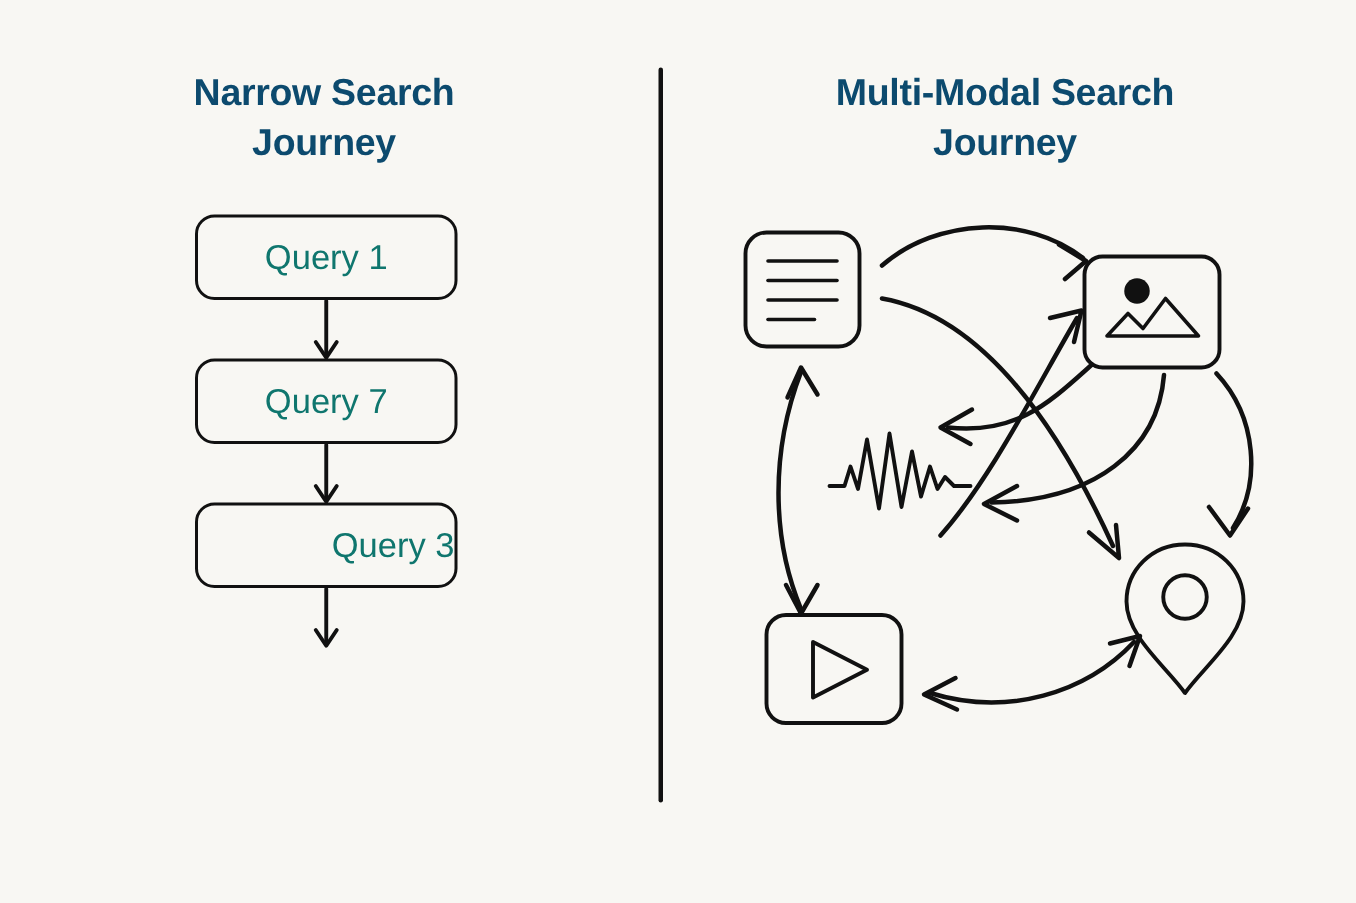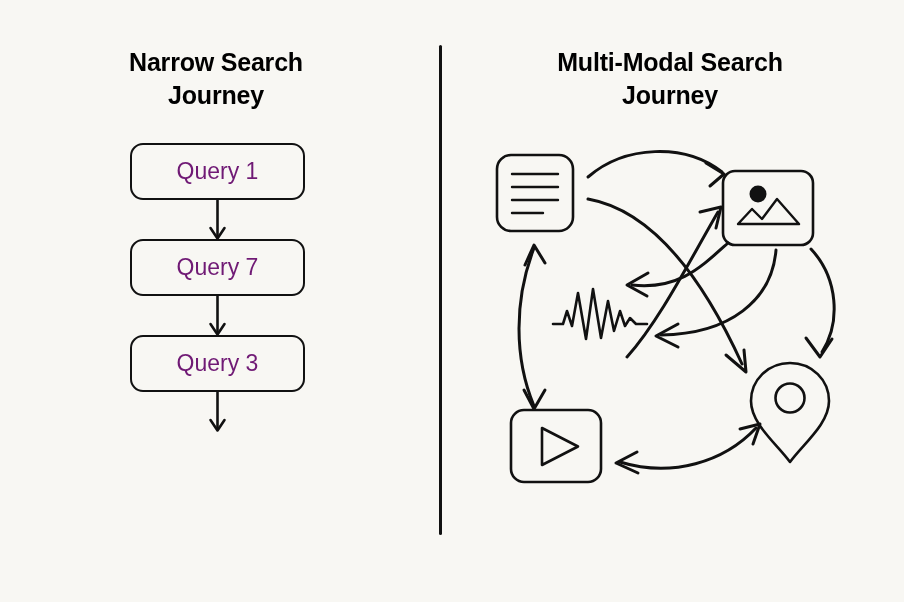--- a/index.html
+++ b/index.html
@@ -20,21 +20,21 @@
     background: #f8f7f3;
   }
 
   
   .panel-title {
     position: absolute;
     text-align: center;
     font-weight: 700;
     font-size: 25px;
     line-height: 1.32;
-    color: #000000;
+    color: #0c4a6e;
     letter-spacing: -0.2px;
   }
   #title-left  { left: 40px;  top: 46px; width: 352px; }
   #title-right { left: 470px; top: 46px; width: 400px; text-align: center; }
 
   
   #divider {
     position: absolute;
     left: 439px;
     top: 45px;
@@ -50,26 +50,26 @@
     left: 130px;
     width: 175px;
     height: 57px;
     border: 2.6px solid #111111;
     border-radius: 13px;
     background: #f8f7f3;
     display: flex;
     align-items: center;
     justify-content: center;
     font-size: 23px;
-    color: #701a75;
+    color: #0f766e;
     box-sizing: border-box;
   }
   #query-box-1 { top: 143px; }
   #query-box-2 { top: 239px; }
-  #query-box-3 { top: 335px; }
+  #query-box-3 { top: 335px; justify-content: flex-end; }
   #query-box-4 { top: 431px; }
 
   .flow-svg {
     position: absolute;
     left: 0;
     top: 0;
     width: 904px;
     height: 602px;
     pointer-events: none;
   }

